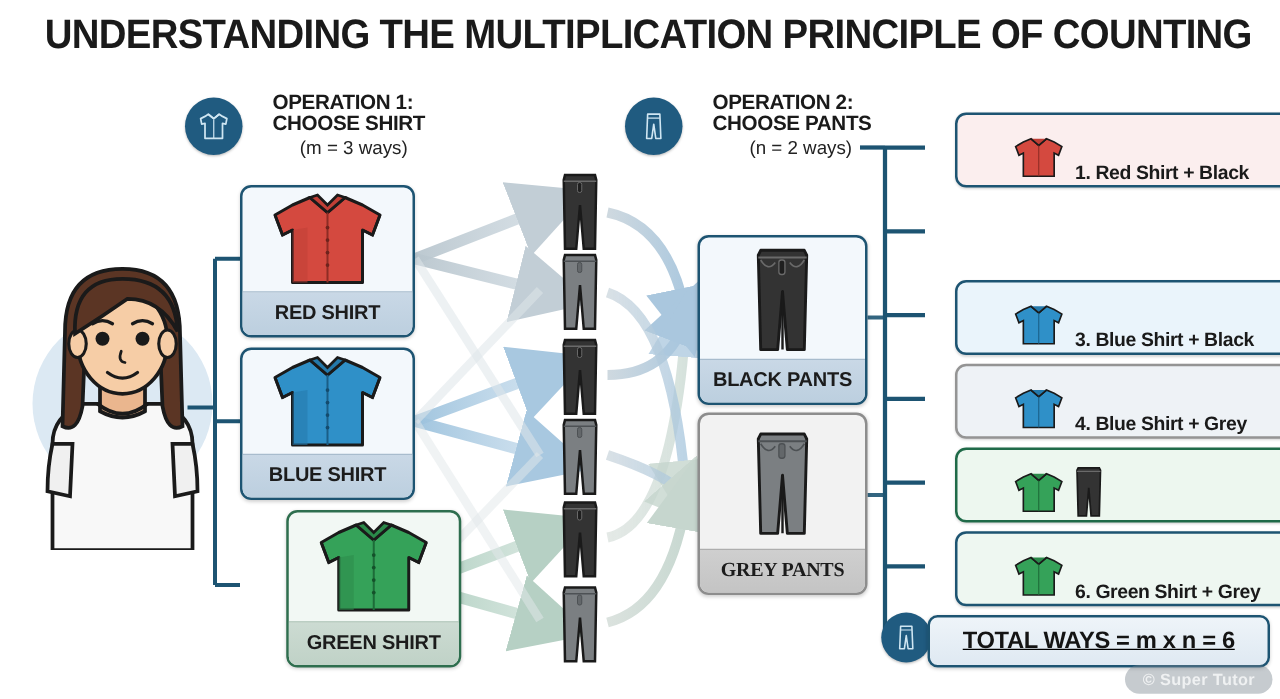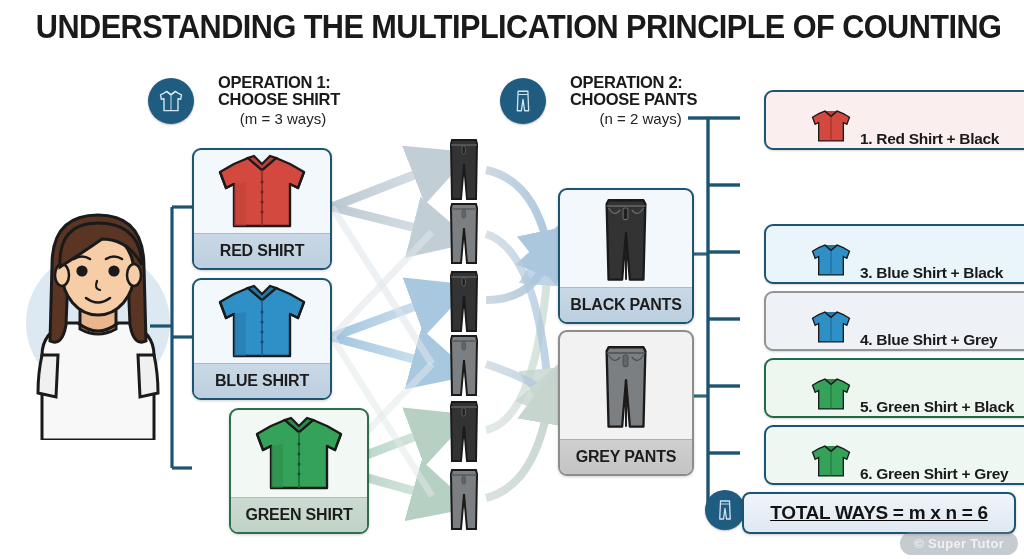--- a/index.html
+++ b/index.html
@@ -69,21 +69,21 @@
     background:linear-gradient(#c9d8e6,#bccfdf);
     border-top:1px solid #a8bccd;
   }
   #card-red{left:192px;top:148px;width:136px;height:118px;}
   #card-blue{left:192px;top:278px;width:136px;height:118px;}
   #card-green{left:192px;top:408px;width:136px;height:122px;border-color:#2e6e4e;margin-left:37px;}
   #card-green .cap{background:linear-gradient(#ccdbd2,#c0d2c7);border-top-color:#a9c0b2;}
   #card-green{background:#f2f8f4;}
 
   #card-black{left:558px;top:188px;width:132px;height:132px;}
-  #card-grey{left:558px;top:330px;width:132px;height:142px;border-color:#8d8d8d;background:#f2f2f2;}
+  #card-grey{left:558px;top:330px;width:132px;height:142px;border-color:#8d8d8d;background:#f2f2f2;font-family:Liberation Serif, serif;}
   #card-grey .cap{background:linear-gradient(#cfcfcf,#c4c4c4);border-top-color:#aeaeae;}
 
   
   .person{position:absolute;left:8px;top:205px;width:175px;height:235px;}
 
   
   svg.overlay{position:absolute;left:0;top:0;width:1024px;height:559px;pointer-events:none;}
 
   
   .midpant{position:absolute;width:40px;height:66px;}
@@ -468,21 +468,20 @@
   </div>
 
   <div class="row" id="row5">
     <div class="r-shirt">
       <svg viewBox="0 0 100 84" width="44" height="40">
         <path d="M36 8 L22 14 L8 22 L14 38 L22 34 L22 76 L78 76 L78 34 L86 38 L92 22 L78 14 L64 8 L50 20 Z" fill="#35a259" stroke="#1a1a1a" stroke-width="3"></path>
         <path d="M36 8 L50 20 L64 8" fill="#2b8a4a" stroke="#1a1a1a" stroke-width="3"></path>
         <path d="M50 20 L50 76" stroke="#1d6b38" stroke-width="2"></path>
       </svg>
     </div>
-    <div class="r-label">5. Green Shirt + Black</div>
     <div class="r-pant">
       <svg viewBox="0 0 64 92" width="30" height="44">
         <path d="M14 6 L50 6 L52 10 L50 88 L36 88 L32 40 L28 88 L14 88 L12 10 Z" fill="#333333" stroke="#1a1a1a" stroke-width="3"></path>
         <path d="M12 12 L52 12" stroke="#6a6a6a" stroke-width="2"></path>
       </svg>
     </div>
   </div>
 
   <div class="row" id="row6">
     <div class="r-shirt">

